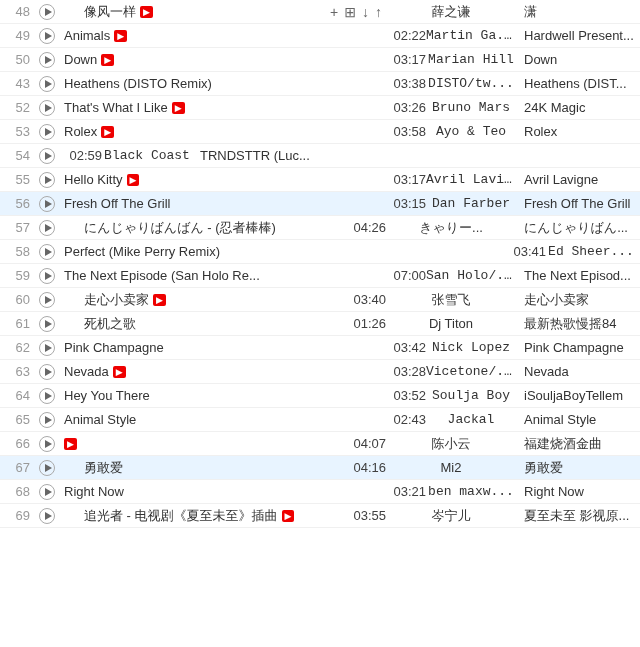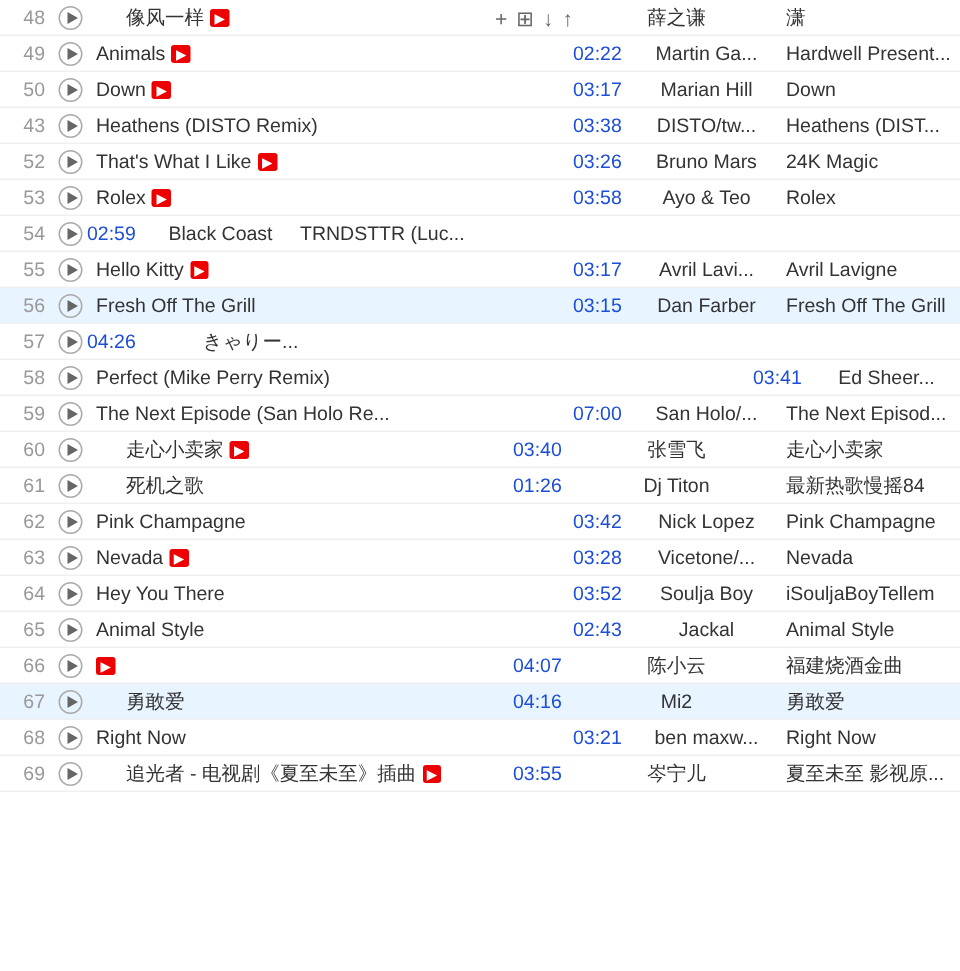--- a/index.html
+++ b/index.html
@@ -77,22 +77,22 @@
       display: inline-block;
       background: #e00;
       color: #fff;
       font-size: 9px;
       padding: 1px 3px;
       border-radius: 2px;
       flex-shrink: 0;
     }
     .col-duration {
       width: 44px;
-      text-align: left;
-      color: #1d4ed8;
+      text-align: right;
+      color: #404040;
       flex-shrink: 0;
     }
     .col-icons {
       width: 60px;
       display: flex;
       align-items: center;
       justify-content: center;
       gap: 6px;
       flex-shrink: 0;
     }
@@ -102,20 +102,21 @@
       font-size: 14px;
     }
     .col-artist {
       width: 90px;
       text-align: center;
       white-space: nowrap;
       overflow: hidden;
       text-overflow: ellipsis;
       color: #333;
       flex-shrink: 0;
+      font-family: Liberation Mono, monospace;
     }
     .col-album {
       width: 120px;
       padding-left: 8px;
       white-space: nowrap;
       overflow: hidden;
       text-overflow: ellipsis;
       color: #333;
       flex-shrink: 0;
     }
@@ -242,22 +243,26 @@
       </div>
       <div class="col-duration">03:15</div>
       <div class="col-artist">Dan Farber</div>
       <div class="col-album">Fresh Off The Grill</div>
     </div>
     <div class="track-row">
       <div class="col-num">57</div>
       <div class="col-play">
         <div class="play-btn"></div>
       </div>
+      <div class="col-title">
+        <span class="title-text chinese-text">にんじゃりばんばん - (忍者棒棒)</span>
+      </div>
       <div class="col-duration">04:26</div>
       <div class="col-artist chinese-text">きゃりー...</div>
+      <div class="col-album chinese-text">にんじゃりばん...</div>
     </div>
     <div class="track-row">
       <div class="col-num">58</div>
       <div class="col-play">
         <div class="play-btn"></div>
       </div>
       <div class="col-title">
         <span class="title-text">Perfect (Mike Perry Remix)</span>
       </div>
       <div class="col-duration">03:41</div>

